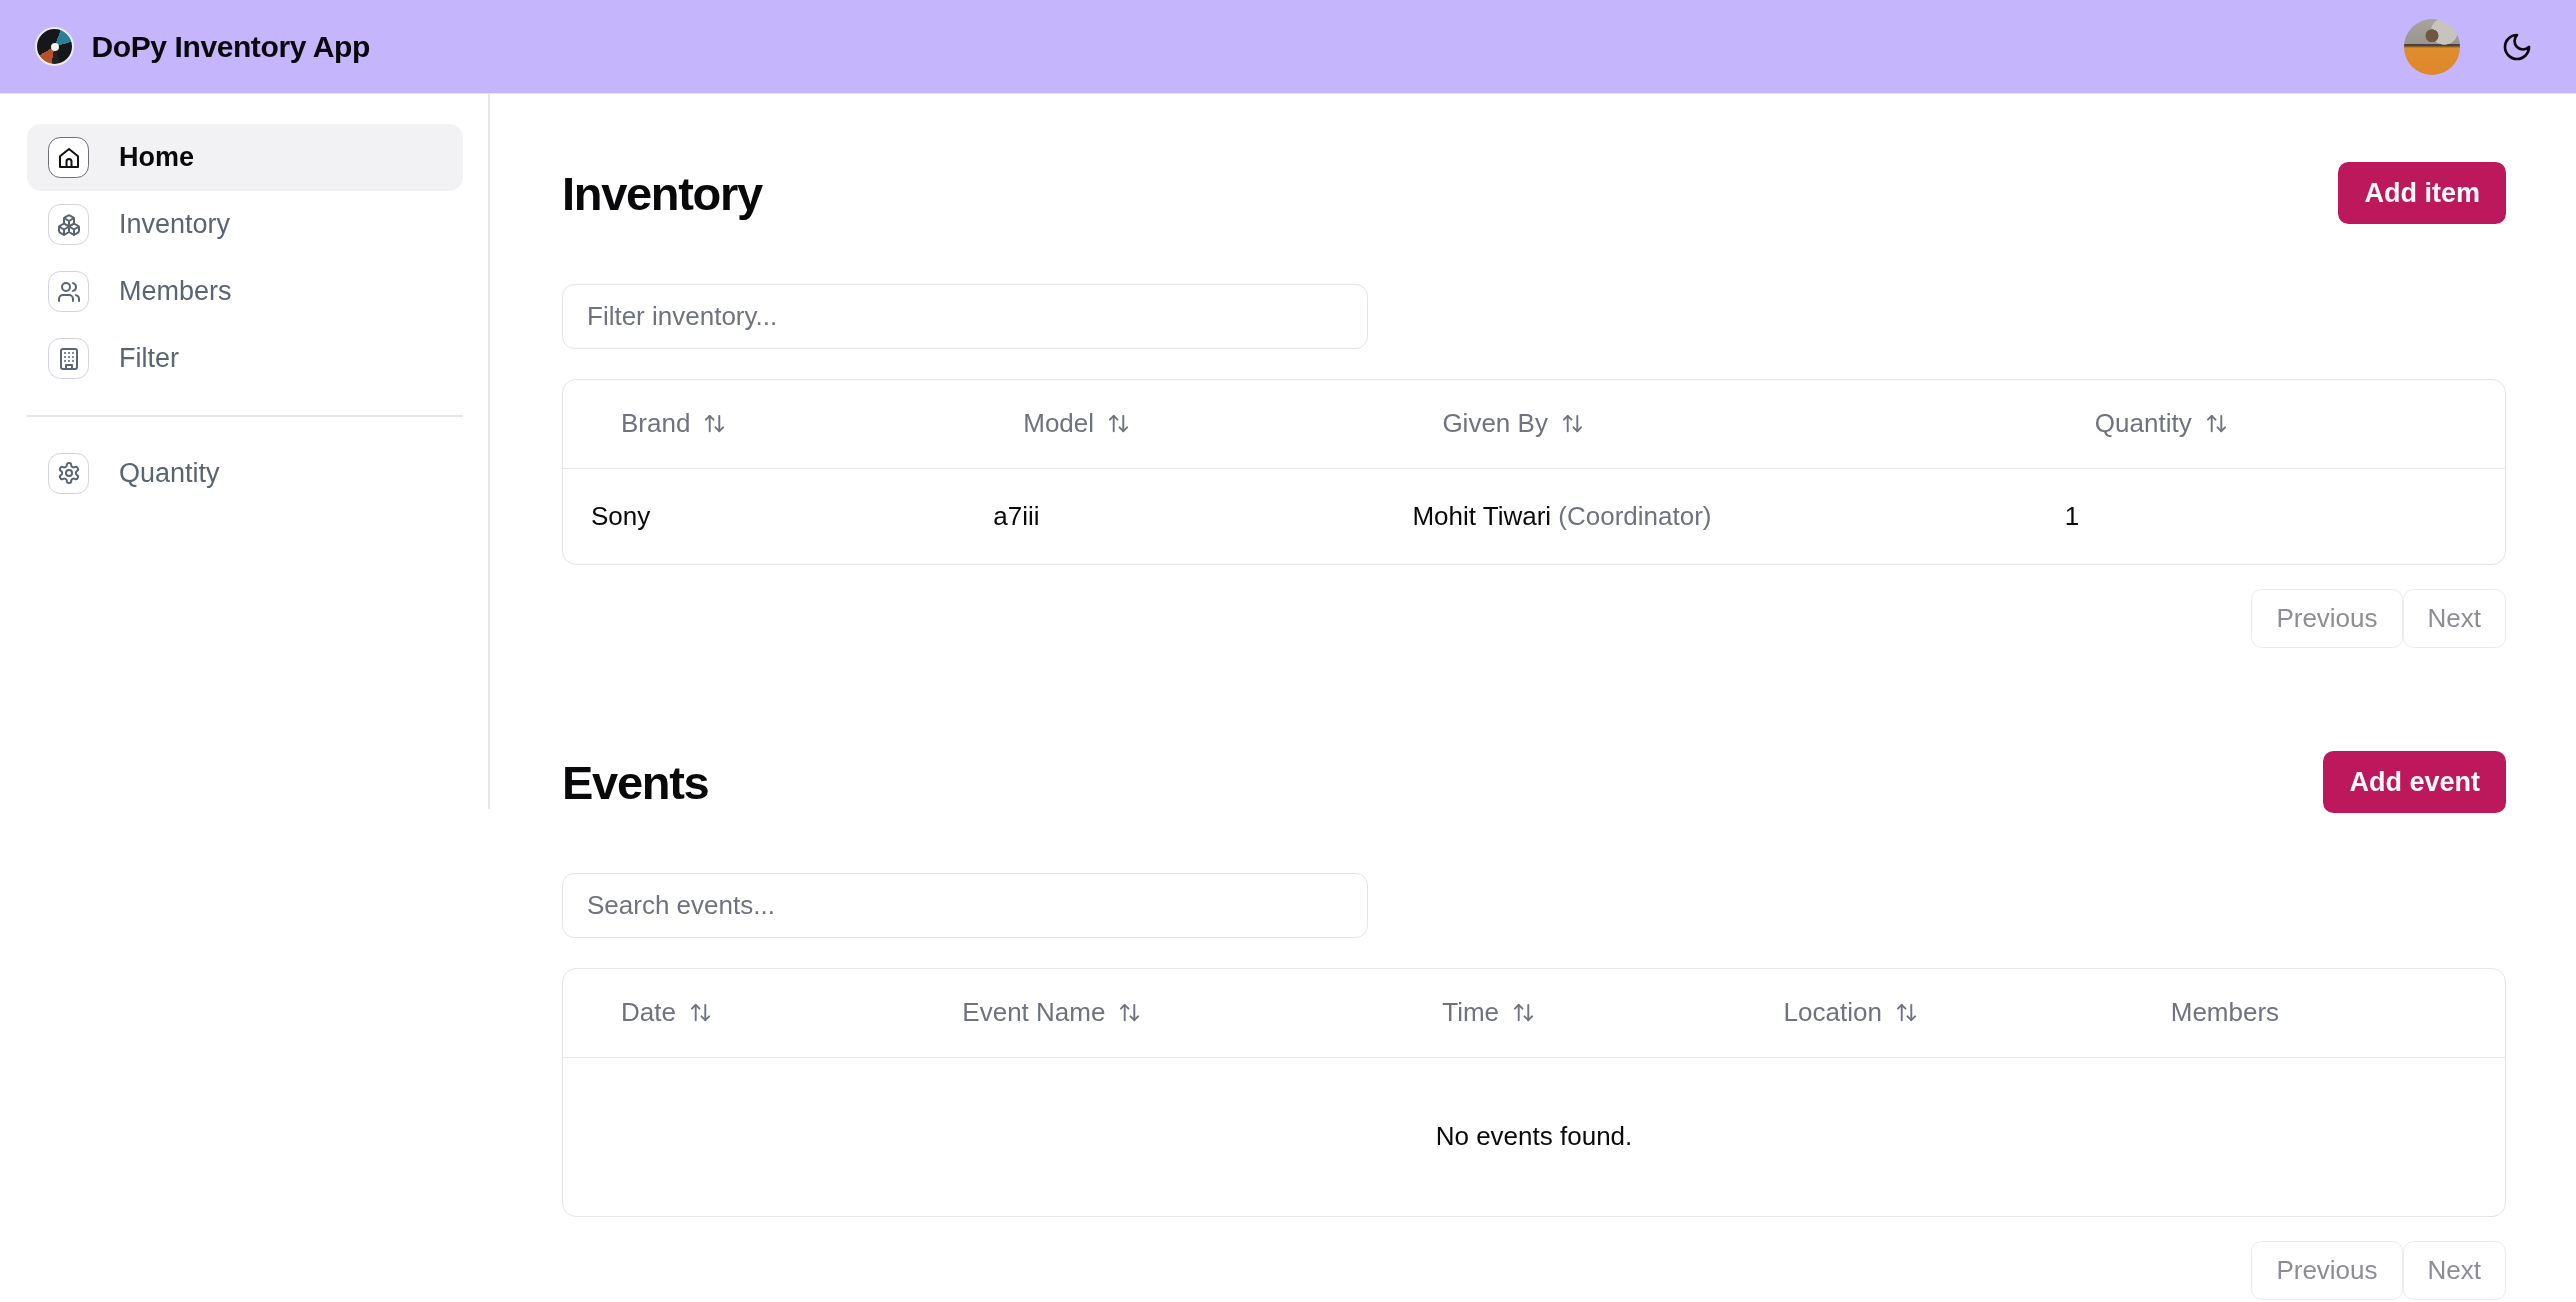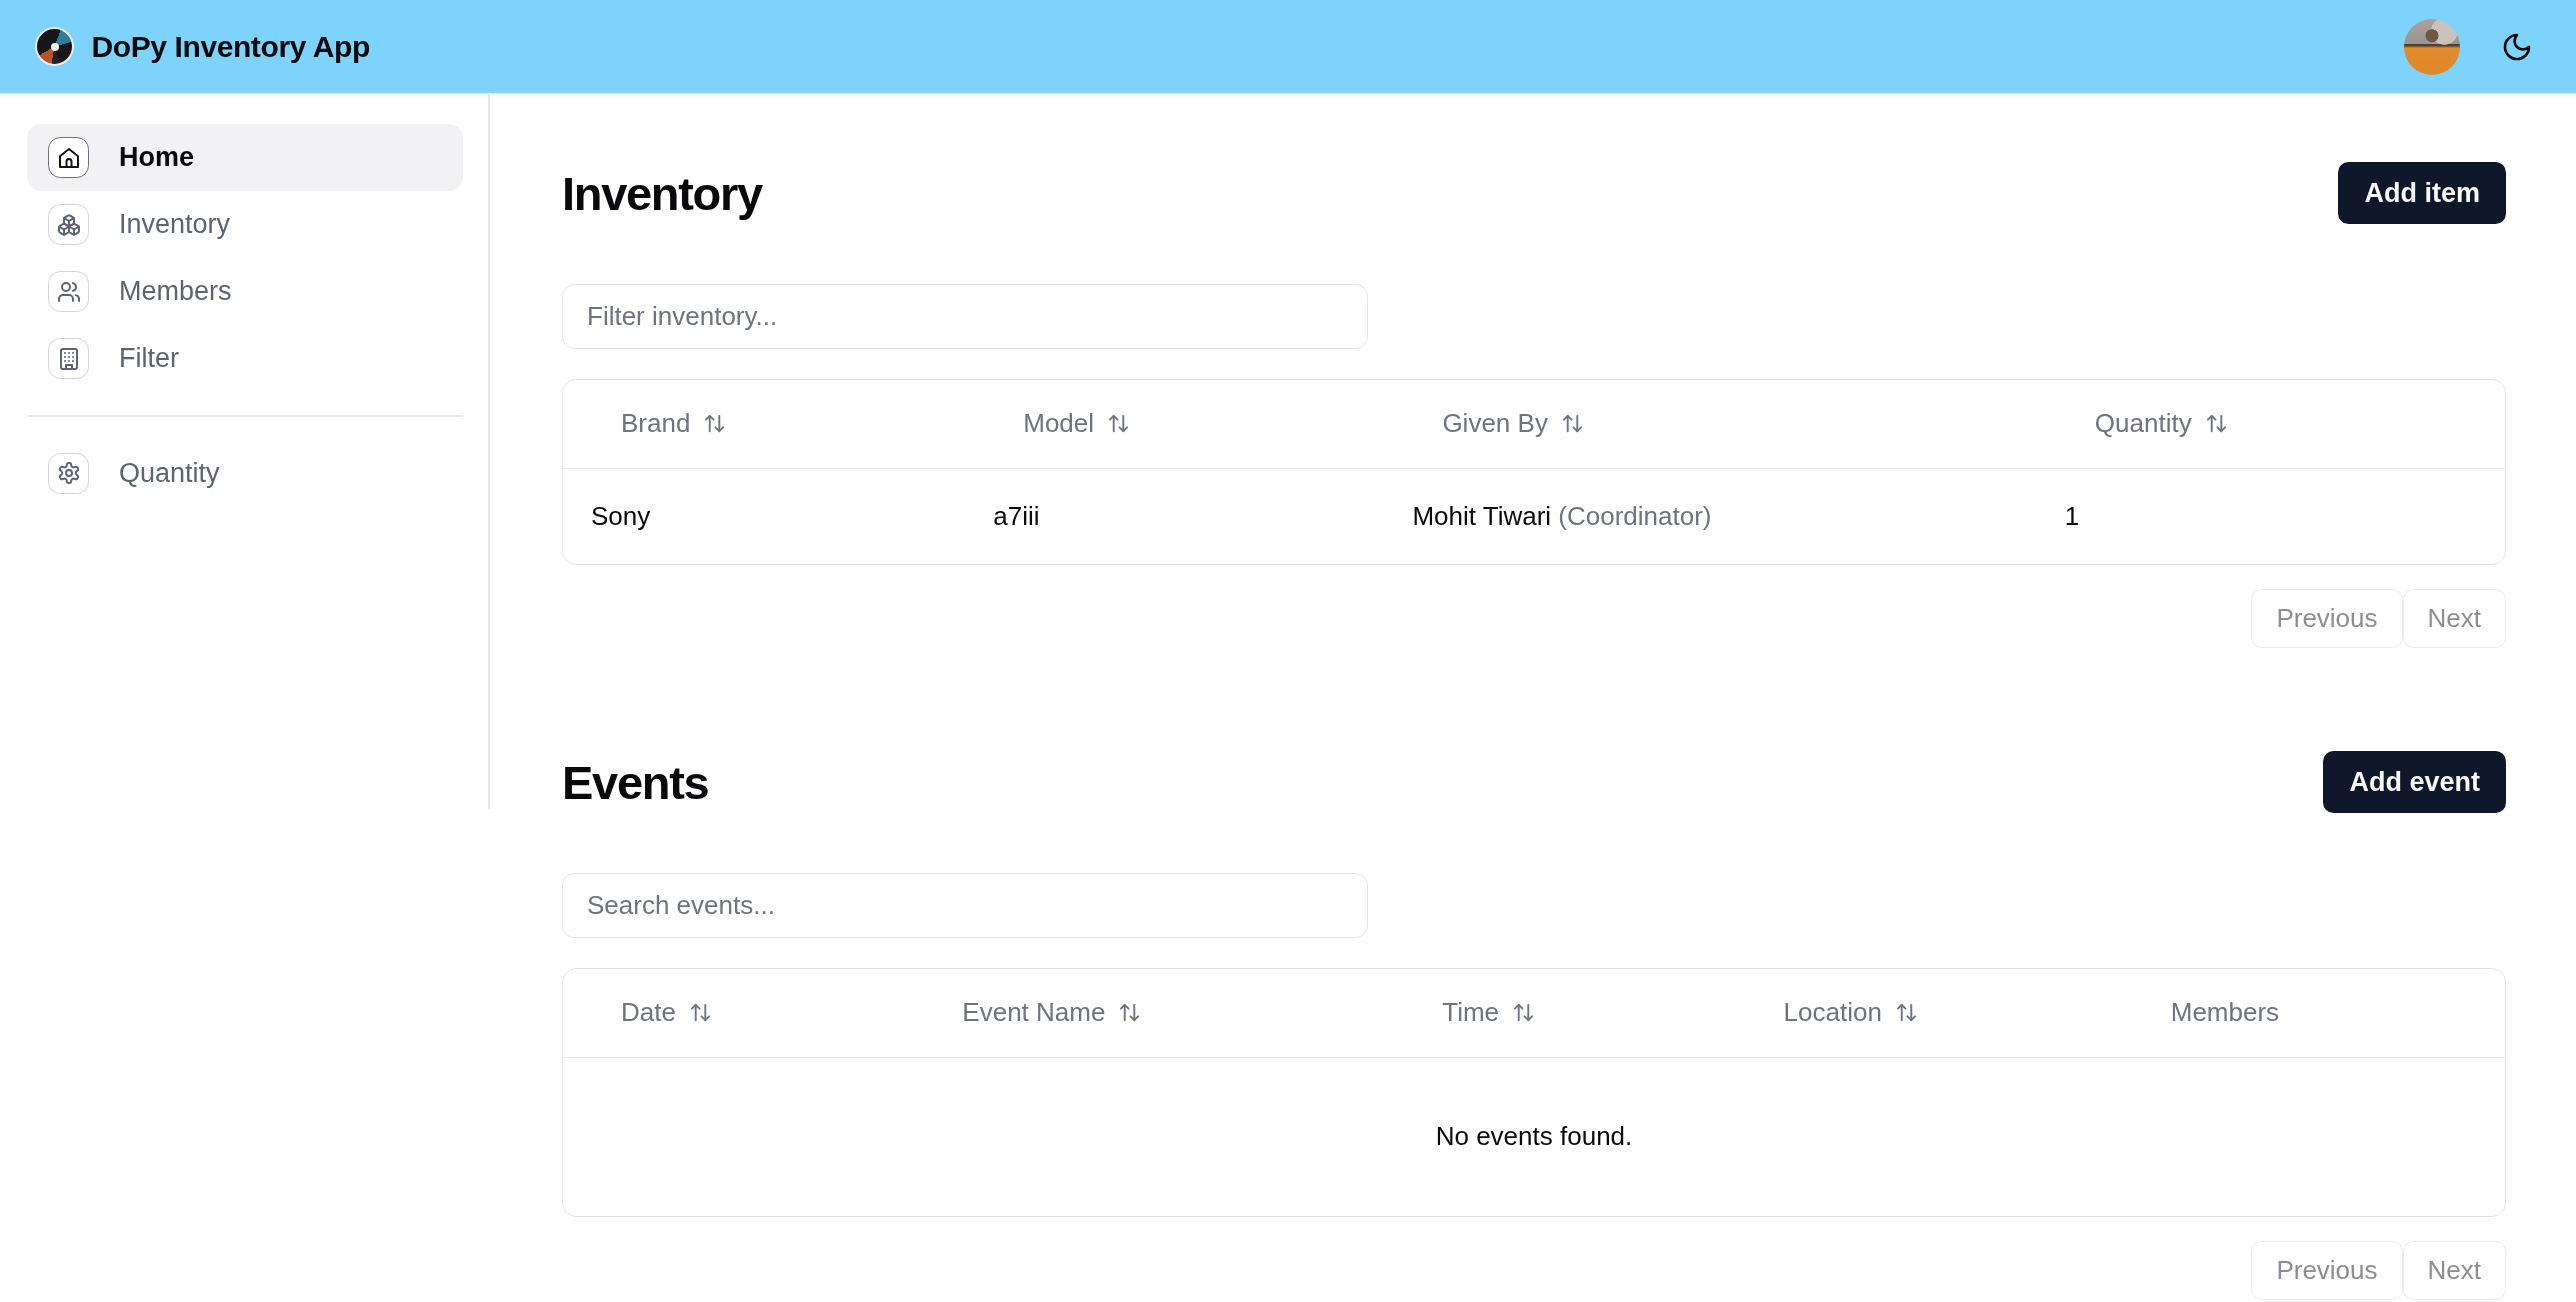--- a/index.html
+++ b/index.html
@@ -1,21 +1,21 @@
 <!DOCTYPE html>
 <html style="font-size:14px"><head>
 <meta charset="utf-8">
 <style>
   * { margin:0; padding:0; box-sizing:border-box; }
   html,body { width:2576px; height:1302px; background:#ffffff; overflow:hidden;
     font-family:"Liberation Sans","DejaVu Sans",sans-serif; color:#0a0a0a; }
 
   
   .topbar { height:94px; display:flex; align-items:center; justify-content:space-between;
-    padding:0 42px 0 35px; border-bottom:1.8px solid #e7e7ea; position:relative; z-index:2; background:#7dd3fc; }
+    padding:0 42px 0 35px; border-bottom:1.8px solid #e7e7ea; position:relative; z-index:2; background:#c4b5fd; }
   .brand { display:flex; align-items:center; gap:17.5px; }
   .logo { width:39px; height:39px; border-radius:50%; position:relative; flex:0 0 auto;
     border:2.6px solid #ecebe8;
     background:conic-gradient(from -10deg, #17171b 0 30deg, #2b7e97 30deg 85deg, #17171b 85deg 172deg,
       #222226 172deg 200deg, #b5512b 200deg 250deg, #17171b 250deg 360deg); }
   .logo::after { content:""; position:absolute; left:50%; top:50%; width:8px; height:8px;
     border-radius:50%; background:#f4f3f0; transform:translate(-50%,-50%); }
   .app-title { font-size:30px; font-weight:700; letter-spacing:-0.4px; color:#09090b; }
   .topbar-right { display:flex; align-items:center; gap:39px; }
   .avatar { width:56px; height:56px; border-radius:50%; overflow:hidden; cursor:pointer; flex:0 0 auto;
@@ -38,21 +38,21 @@
     display:flex; align-items:center; justify-content:center; color:#5b6472; flex:0 0 auto; background:#fff; }
   .nav-item.active .icon-chip { border-color:#6b6f78; color:#111114; }
   .nav-label { font-size:27px; color:#5b6472; }
   .nav-item.active .nav-label { color:#09090b; font-weight:700; }
   .side-divider { height:1.8px; background:#e7e7ea; margin:23px 0; }
 
   
   .main { flex:1 1 auto; padding:68px 70px 0 73px; }
   .section-head { display:flex; align-items:center; justify-content:space-between; }
   h1.sec-title { font-size:47px; font-weight:700; letter-spacing:-1.3px; color:#09090b; }
-  .dark-btn { height:62px; padding:0 26px; background:#0f172a; color:#fafafa; border:none;
+  .dark-btn { height:62px; padding:0 26px; background:#be185d; color:#fafafa; border:none;
     border-radius:10.5px; font-size:27px; font-weight:600; font-family:inherit; cursor:pointer; }
 
   .search-input { margin-top:60px; width:806px; height:65px; border:1.8px solid #e5e5e9; border-radius:12.3px;
     padding:0 24px; font-size:26px; font-family:inherit; color:#0a0a0a; outline:none; display:block; }
   .search-input::placeholder { color:#6f7380; }
 
   .table-card { margin-top:30px; border:1.8px solid #e5e5e9; border-radius:14px; overflow:hidden; background:#fff; }
   table { width:100%; border-collapse:collapse; }
   th { height:88px; text-align:left; font-weight:400; font-size:26px; color:#6f7380; padding:0; vertical-align:middle; }
   .th-inner { display:inline-flex; align-items:center; gap:13px; padding-left:58px; cursor:pointer; }

